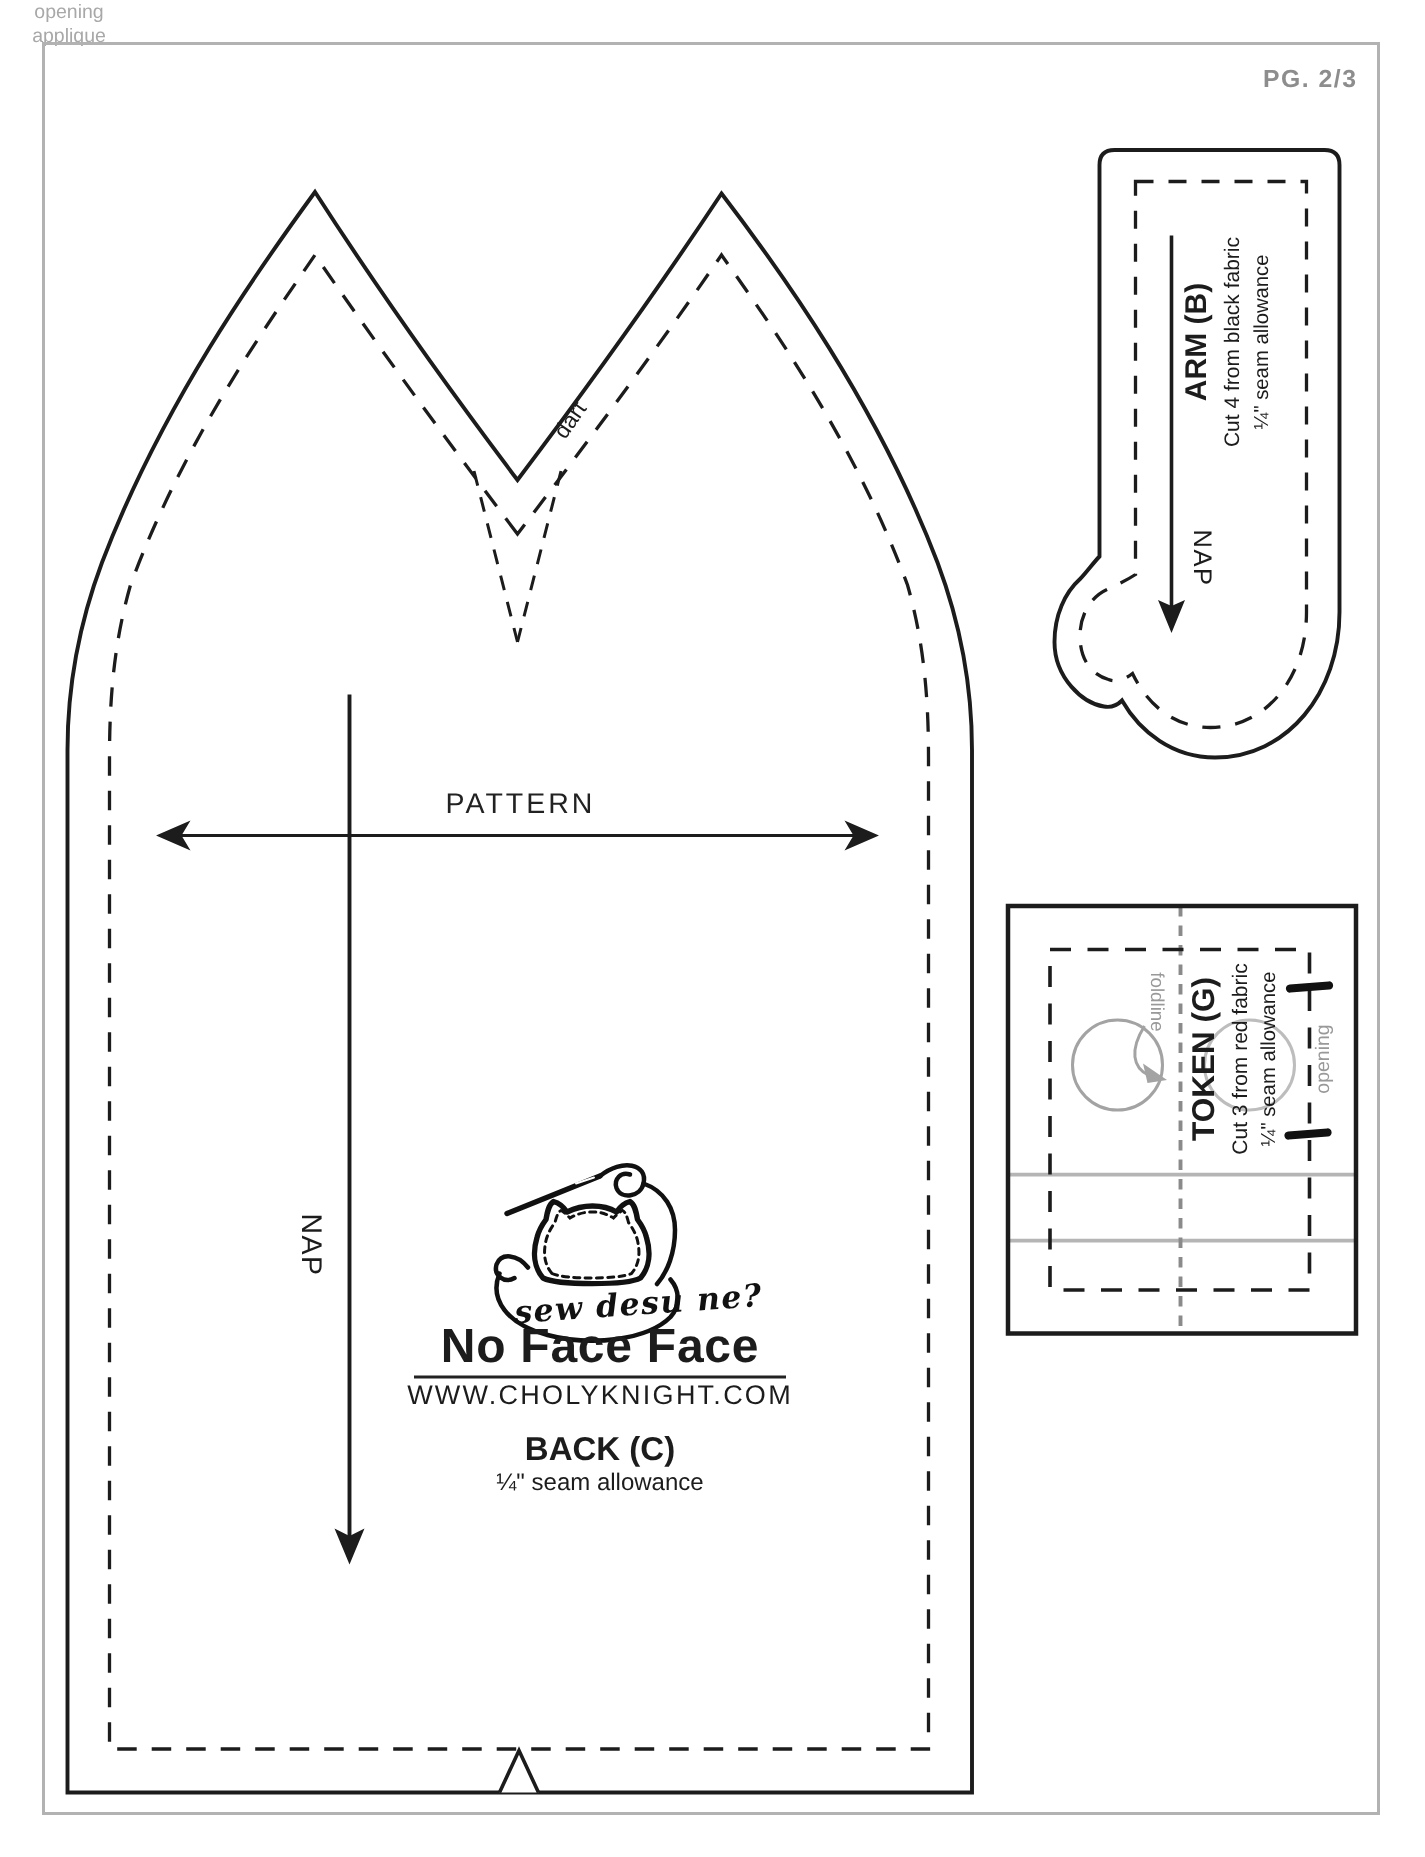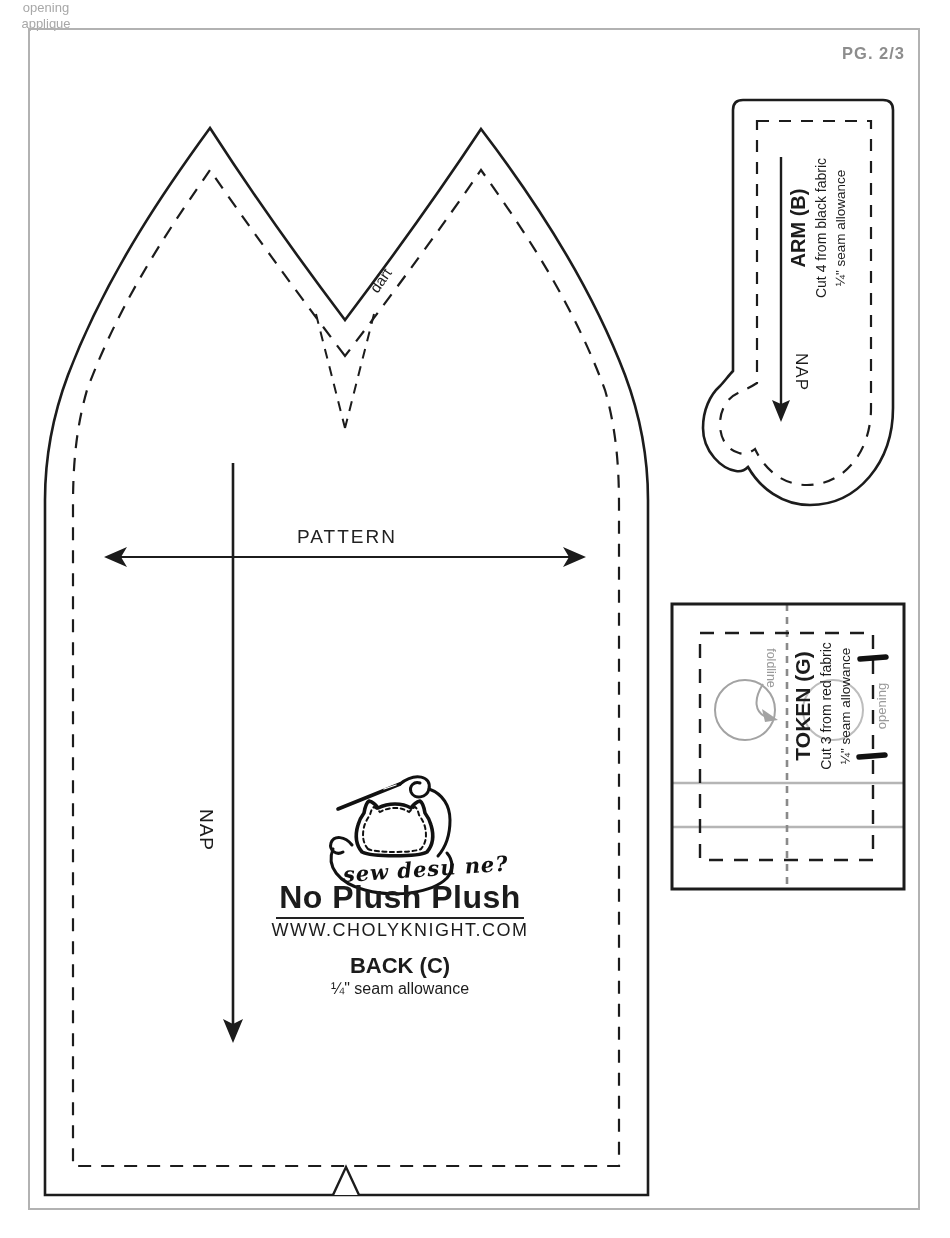--- a/index.html
+++ b/index.html
@@ -151,21 +151,21 @@
     </g>
   </svg>
 
   <div class="lbl pg-num">PG. 2/3</div>
 
   <div class="lbl stretch">PATTERN</div>
   <div class="lbl rot nap-back">NAP</div>
   <div class="lbl rot dart">dart</div>
 
   <div class="center-block">
-    <div class="title">No Plush Plush</div>
+    <div class="title">No Face Face</div>
     <div class="rule"></div>
     <div class="website">WWW.CHOLYKNIGHT.COM</div>
     <div class="piece-name">BACK (C)</div>
     <div class="cut-line">¼" seam allowance</div>
   </div>
 
   <div class="block-rot arm-block">
     <div class="b-name">ARM (B)</div>
     <div class="b-sub">Cut 4 from black fabric</div>
     <div class="b-sub2">¼" seam allowance</div>

